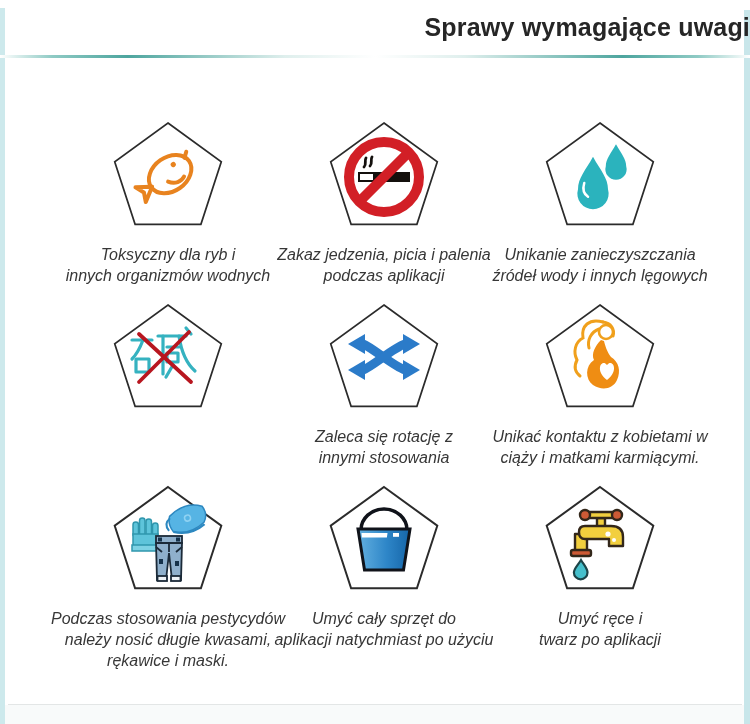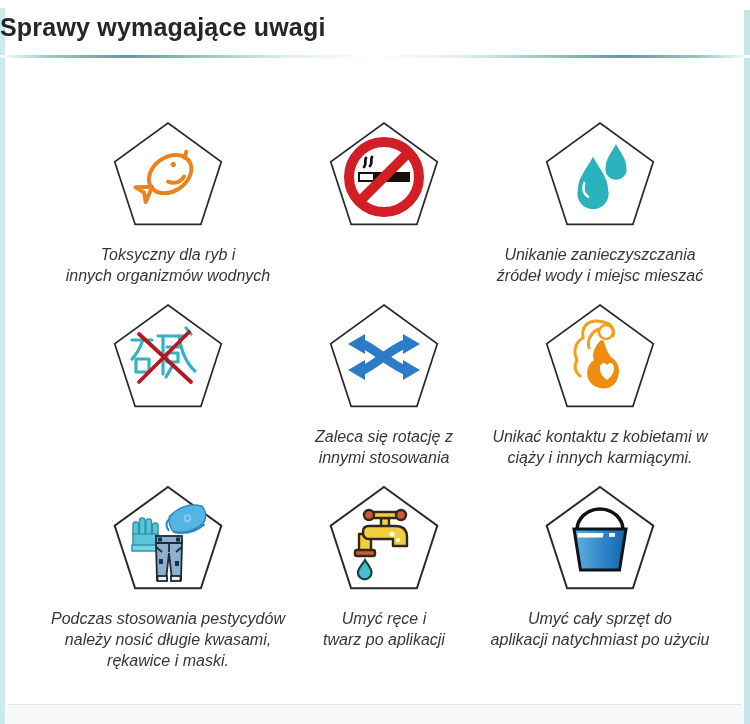--- a/index.html
+++ b/index.html
@@ -7,21 +7,21 @@
     width:750px;height:724px;position:relative;background:#ffffff;
     font-family:"Liberation Sans","DejaVu Sans",sans-serif;overflow:hidden;
   }
   
   .edge-left{position:absolute;left:0;top:8px;width:5px;height:716px;background:#cde9ec;}
   .edge-right{position:absolute;right:0;top:10px;width:6px;height:714px;background:#c8e6ea;}
   .footer-line{position:absolute;left:8px;right:8px;top:704px;height:1px;background:#e3e6e6;}
   .footer-area{position:absolute;left:5px;right:6px;top:705px;height:19px;background:#f8fafa;}
 
   
-  .header{position:relative;padding-top:13px;text-align:left;}
+  .header{position:relative;padding-top:13px;text-align:right;}
   .title{font-size:25px;font-weight:700;color:#262626;letter-spacing:.2px;}
   .title-rule{
     position:absolute;left:0;right:0;top:55px;height:3px;
     background:linear-gradient(90deg,#ffffff 0%,#8ecac4 7%,#4da59e 17%,#dfefed 38%,
                #ffffff 50%,#dfefed 62%,#4da59e 83%,#8ecac4 93%,#ffffff 100%);
   }
 
   
   .grid{
     margin:78px 0 0 60px;width:648px;
@@ -69,35 +69,37 @@
     <div class="pent">
       <svg width="118" height="112" viewBox="0 0 118 112">
         <polygon points="59,3 112.3,41.7 91.9,104.3 26.1,104.3 5.7,41.7" fill="#ffffff" stroke="#2b2b2b" stroke-width="1.7"></polygon>
         <circle cx="59" cy="57" r="35" fill="#ffffff" stroke="#d21f26" stroke-width="10"></circle>
         <path d="M39,47 c3,-3 0,-6 2,-9 M45,46 c3,-3 0,-6 2,-9" stroke="#14100d" stroke-width="2.8" fill="none" stroke-linecap="round"></path>
         <rect x="33" y="52" width="52" height="10" fill="#14100d"></rect>
         <rect x="35" y="54" width="13" height="6" fill="#ffffff"></rect>
         <line x1="34" y1="82" x2="84" y2="32" stroke="#d21f26" stroke-width="10"></line>
       </svg>
     </div>
+    <div class="caption">Zakaz jedzenia, picia i palenia
+podczas aplikacji</div>
   </div>
 
   <div class="cell">
     <div class="pent">
       <svg width="118" height="112" viewBox="0 0 118 112">
         <polygon points="59,3 112.3,41.7 91.9,104.3 26.1,104.3 5.7,41.7" fill="#ffffff" stroke="#2b2b2b" stroke-width="1.7"></polygon>
         <g fill="#2bb3bd">
           <path transform="translate(52,63) scale(1.25)" d="M0,-21 C6,-10 12,-4 12,5 A12.5,12.5 0 1,1 -12,5 C-12,-4 -6,-10 0,-21 Z"></path>
           <path transform="translate(75,42) scale(0.85)" d="M0,-21 C6,-10 12,-4 12,5 A12.5,12.5 0 1,1 -12,5 C-12,-4 -6,-10 0,-21 Z"></path>
           <path transform="translate(52,63) scale(1.25)" d="M-7,0 C-8.5,5 -7,9 -4,11" stroke="#ffffff" stroke-width="2" fill="none" stroke-linecap="round"></path>
         </g>
       </svg>
     </div>
     <div class="caption">Unikanie zanieczyszczania
-źródeł wody i miejsc mieszać</div>
+źródeł wody i innych lęgowych</div>
   </div>
 
   <div class="cell">
     <div class="pent">
       <svg width="118" height="112" viewBox="0 0 118 112">
         <polygon points="59,3 112.3,41.7 91.9,104.3 26.1,104.3 5.7,41.7" fill="#ffffff" stroke="#2b2b2b" stroke-width="1.7"></polygon>
         <g stroke="#35b2c0" stroke-width="3.2" fill="none" stroke-linecap="round" stroke-linejoin="round">
           <path d="M23,38 h20"></path>
           <path d="M34,38 C31,46 28,52 23,57"></path>
           <rect x="27" y="57" width="13" height="13"></rect>
@@ -143,21 +145,21 @@
           <path d="M62,20 C48,16 40,24 42,36 C34,40 32,50 36,58 C33,64 34,70 39,74"></path>
           <path d="M62,20 C70,21 74,27 72,34"></path>
           <path d="M58,27 C50,30 46,38 48,46"></path>
         </g>
         <circle cx="65" cy="30" r="7" fill="#ffffff" stroke="#f0a01c" stroke-width="2.6"></circle>
         <path d="M60,38 C54,44 50,52 53,58 C44,64 44,77 52,83 C61,89 72,87 76,78 C80,69 78,60 70,55 C66,50 64,43 63,39 Z" fill="#ef8d13"></path>
         <path d="M66,78 C53,68 61,56 66,63 C71,56 79,68 66,78 Z" fill="#ffffff"></path>
       </svg>
     </div>
     <div class="caption">Unikać kontaktu z kobietami w
-ciąży i innych karmiącymi.</div>
+ciąży i matkami karmiącymi.</div>
   </div>
 
   <div class="cell">
     <div class="pent">
       <svg width="118" height="112" viewBox="0 0 118 112">
         <polygon points="59,3 112.3,41.7 91.9,104.3 26.1,104.3 5.7,41.7" fill="#ffffff" stroke="#2b2b2b" stroke-width="2"></polygon>
 
         <g fill="#5ec4da" stroke="#2f96ad" stroke-width="1.5">
           <rect x="24" y="38" width="5.5" height="15" rx="2.7"></rect>
           <rect x="30.5" y="34" width="5.5" height="19" rx="2.7"></rect>
@@ -184,43 +186,20 @@
           <rect x="49" y="53.5" width="4" height="4" fill="#16324a" stroke="none"></rect>
           <rect x="67" y="53.5" width="4" height="4" fill="#16324a" stroke="none"></rect>
           <rect x="48.5" y="92" width="9.5" height="5" fill="#eef3f7"></rect>
           <rect x="62" y="92" width="9.5" height="5" fill="#eef3f7"></rect>
         </g>
       </svg>
     </div>
     <div class="caption">Podczas stosowania pestycydów
 należy nosić długie kwasami,
 rękawice i maski.</div>
-  </div>
-
-  <div class="cell">
-    <div class="pent">
-      <svg width="118" height="112" viewBox="0 0 118 112">
-        <polygon points="59,3 112.3,41.7 91.9,104.3 26.1,104.3 5.7,41.7" fill="#ffffff" stroke="#2b2b2b" stroke-width="2"></polygon>
-        <g stroke="#33271a" stroke-width="2.4" stroke-linejoin="round" stroke-linecap="round">
-          <rect x="56" y="34" width="8" height="9" fill="#f2cf3e"></rect>
-          <rect x="46" y="28" width="28" height="6" rx="3" fill="#f2cf3e"></rect>
-          <circle cx="44" cy="31" r="5" fill="#cd5a35"></circle>
-          <circle cx="76" cy="31" r="5" fill="#cd5a35"></circle>
-          <rect x="34" y="50" width="12" height="18" fill="#f2cf3e"></rect>
-          <path d="M38,42 q0,-0.5 0,0 q0,-0 0,0 M38,58 q-0,0 0,0" fill="none" stroke="none"></path>
-          <path d="M38,48 q0,-6 6,-6 h26 q12,0 12,11 v9 h-14 v-7 h-24 q-6,0 -6,-7 Z" fill="#f2cf3e"></path>
-          <rect x="30" y="66" width="20" height="6" rx="2" fill="#cd5a35"></rect>
-        </g>
-        <circle cx="67" cy="50" r="2.6" fill="#ffffff"></circle>
-        <circle cx="73" cy="56" r="2" fill="#ffffff"></circle>
-        <path d="M40,76 C43,81 46.5,84.5 46.5,88.5 A6.8,6.8 0 1 1 32.9,88.5 C32.9,84.5 37,81 40,76 Z" fill="#45c0cc" stroke="#1c4448" stroke-width="2.2"></path>
-      </svg>
-    </div>
-    <div class="caption">Umyć ręce i
-twarz po aplikacji</div>
   </div>
 
   <div class="cell">
     <div class="pent">
       <svg width="118" height="112" viewBox="0 0 118 112">
         <defs>
           <linearGradient id="bucketGrad" x1="0" y1="0" x2="1" y2="0">
             <stop offset="0" stop-color="#63b0e0"></stop>
             <stop offset="0.55" stop-color="#2e86c8"></stop>
             <stop offset="1" stop-color="#1565a8"></stop>
@@ -230,16 +209,39 @@
         <path d="M36,46 A23,21 0 0 1 82,46" fill="none" stroke="#10131a" stroke-width="3.5"></path>
         <path d="M33,45 H85 L78.5,86 H39.5 Z" fill="url(#bucketGrad)" stroke="#10131a" stroke-width="3"></path>
         <path d="M36.5,49 h26 l-0.6,4.5 h-25 Z" fill="#ffffff"></path>
         <rect x="68" y="49" width="6" height="3.8" fill="#ffffff"></rect>
       </svg>
     </div>
     <div class="caption">Umyć cały sprzęt do
 aplikacji natychmiast po użyciu</div>
   </div>
 
+  <div class="cell">
+    <div class="pent">
+      <svg width="118" height="112" viewBox="0 0 118 112">
+        <polygon points="59,3 112.3,41.7 91.9,104.3 26.1,104.3 5.7,41.7" fill="#ffffff" stroke="#2b2b2b" stroke-width="2"></polygon>
+        <g stroke="#33271a" stroke-width="2.4" stroke-linejoin="round" stroke-linecap="round">
+          <rect x="56" y="34" width="8" height="9" fill="#f2cf3e"></rect>
+          <rect x="46" y="28" width="28" height="6" rx="3" fill="#f2cf3e"></rect>
+          <circle cx="44" cy="31" r="5" fill="#cd5a35"></circle>
+          <circle cx="76" cy="31" r="5" fill="#cd5a35"></circle>
+          <rect x="34" y="50" width="12" height="18" fill="#f2cf3e"></rect>
+          <path d="M38,42 q0,-0.5 0,0 q0,-0 0,0 M38,58 q-0,0 0,0" fill="none" stroke="none"></path>
+          <path d="M38,48 q0,-6 6,-6 h26 q12,0 12,11 v9 h-14 v-7 h-24 q-6,0 -6,-7 Z" fill="#f2cf3e"></path>
+          <rect x="30" y="66" width="20" height="6" rx="2" fill="#cd5a35"></rect>
+        </g>
+        <circle cx="67" cy="50" r="2.6" fill="#ffffff"></circle>
+        <circle cx="73" cy="56" r="2" fill="#ffffff"></circle>
+        <path d="M40,76 C43,81 46.5,84.5 46.5,88.5 A6.8,6.8 0 1 1 32.9,88.5 C32.9,84.5 37,81 40,76 Z" fill="#45c0cc" stroke="#1c4448" stroke-width="2.2"></path>
+      </svg>
+    </div>
+    <div class="caption">Umyć ręce i
+twarz po aplikacji</div>
+  </div>
+
 </div>
 
 <div class="footer-line"></div>
 <div class="footer-area"></div>
 
 </body></html>

